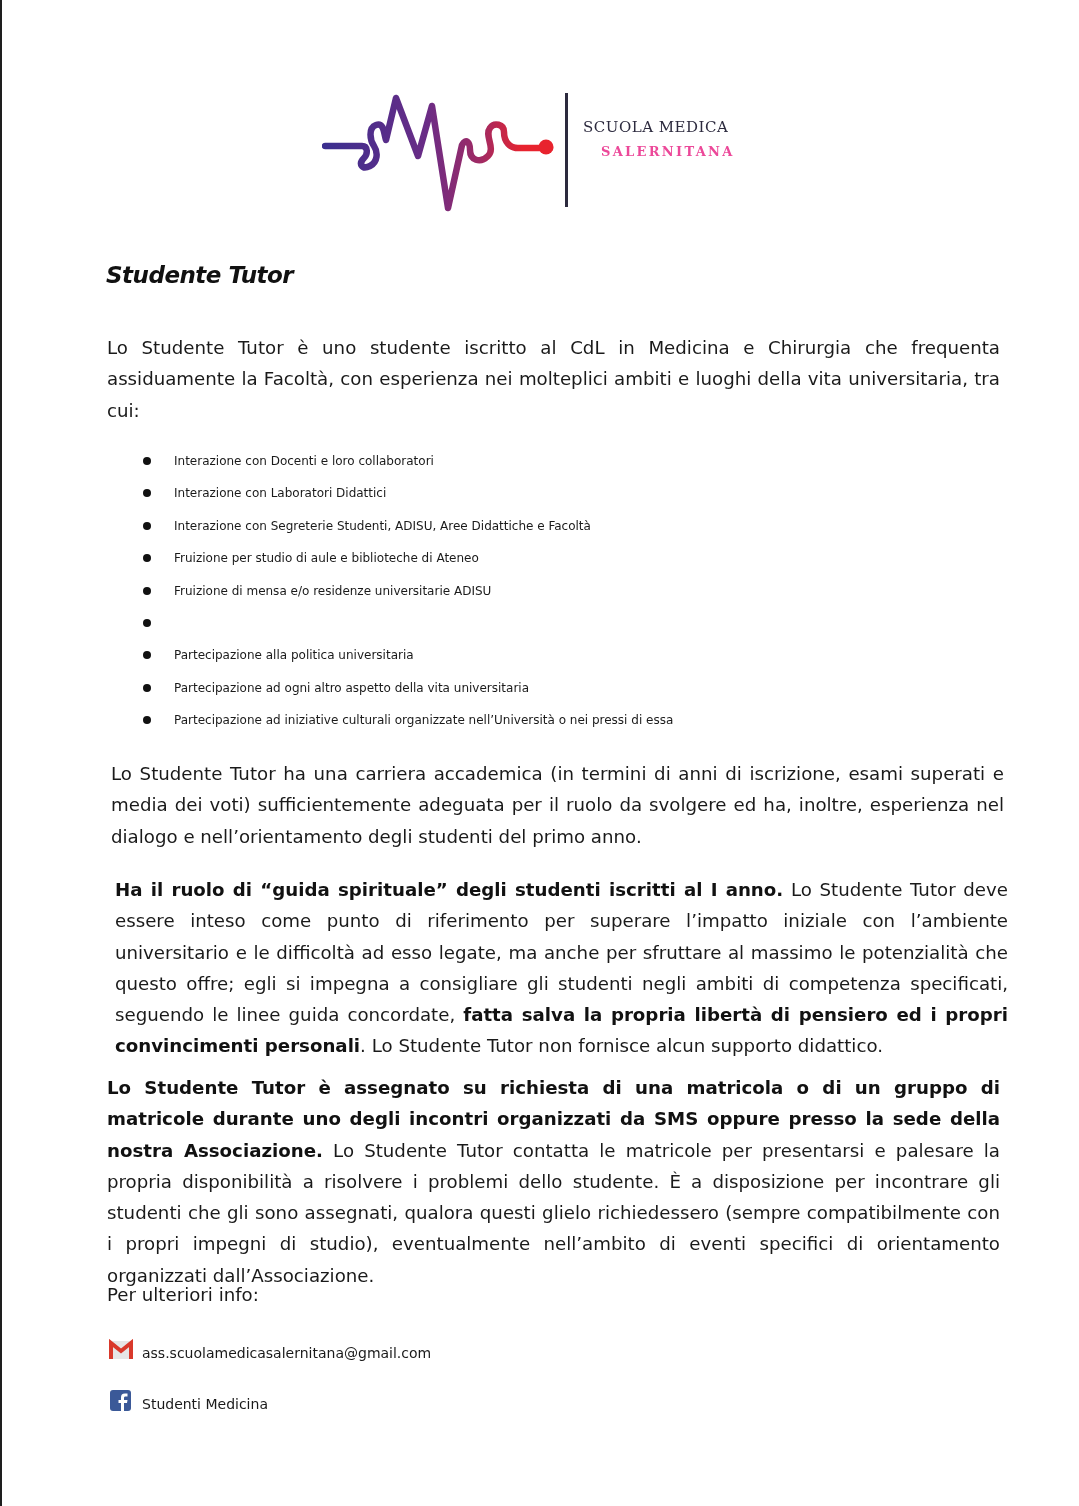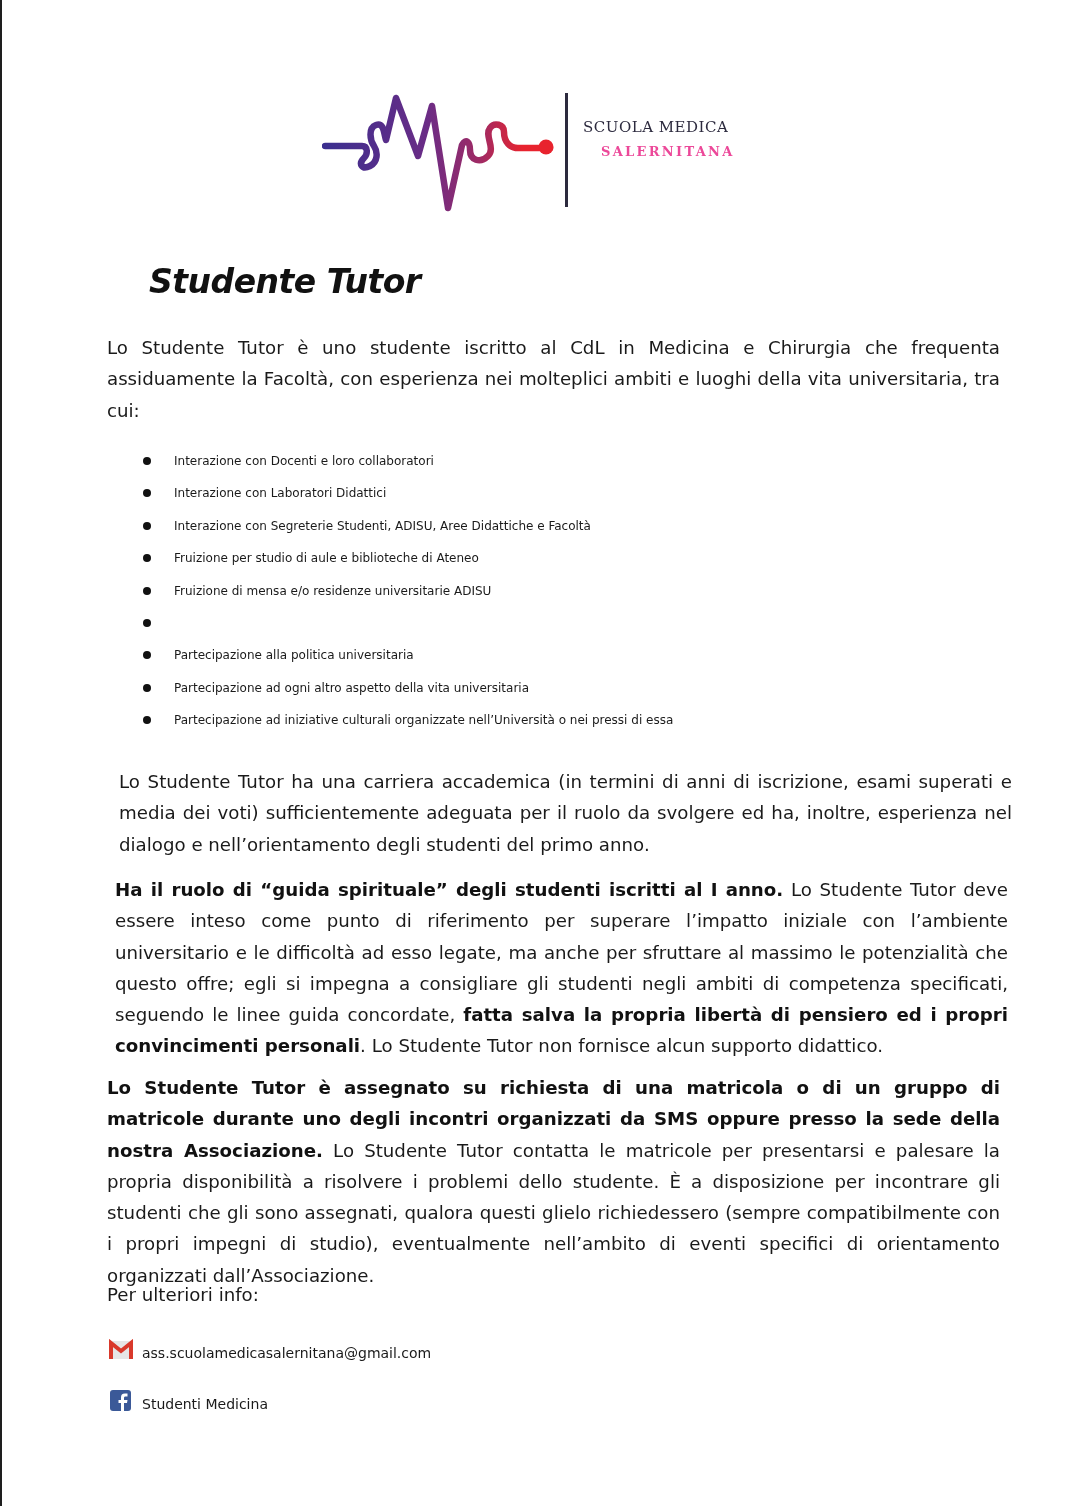--- a/index.html
+++ b/index.html
@@ -62,27 +62,26 @@
       letter-spacing: 2.3px;
       color: #ec4899;
       white-space: nowrap;
       margin-left: 18px;
     }
 
     
     .title {
       position: absolute;
       left: 106px; top: 262px;
-      font-size: 33px;
+      font-size: 23px;
       font-weight: bold;
       font-style: italic;
       color: #111111;
       letter-spacing: -0.5px;
       white-space: nowrap;
-      margin-left: 43px;
     }
 
     .para {
       position: absolute;
       left: 107px;
       width: 893px;
       font-size: 18.2px;
       line-height: 31.3px;
       text-align: justify;
       color: #1a1a1a;
@@ -171,21 +170,21 @@
     <li><span class="dot"></span><span>Interazione con Laboratori Didattici</span></li>
     <li><span class="dot"></span><span>Interazione con Segreterie Studenti, ADISU, Aree Didattiche e Facoltà</span></li>
     <li><span class="dot"></span><span>Fruizione per studio di aule e biblioteche di Ateneo</span></li>
     <li><span class="dot"></span><span>Fruizione di mensa e/o residenze universitarie ADISU</span></li>
     <li><span class="dot"></span></li>
     <li><span class="dot"></span><span>Partecipazione alla politica universitaria</span></li>
     <li><span class="dot"></span><span>Partecipazione ad ogni altro aspetto della vita universitaria</span></li>
     <li><span class="dot"></span><span>Partecipazione ad iniziative culturali organizzate nell’Università o nei pressi di essa</span></li>
   </ul>
 
-  <p class="para" style="top:754px; margin:12px;">
+  <p class="para" style="top:754px; margin:4px;">
     <span>Lo Studente Tutor ha una carriera accademica (in termini di anni di iscrizione, esami superati e media dei voti) sufficientemente adeguata per il ruolo da svolgere ed ha, inoltre, esperienza nel dialogo e nell’orientamento degli studenti del primo anno.</span>
   </p>
 
   <p class="para" style="top:866px; margin:8px;">
     <b>Ha il ruolo di “guida spirituale” degli studenti iscritti al I anno.</b><span> Lo Studente Tutor deve essere inteso come punto di riferimento per superare l’impatto iniziale con l’ambiente universitario e le difficoltà ad esso legate, ma anche per sfruttare al massimo le potenzialità che questo offre; egli si impegna a consigliare gli studenti negli ambiti di competenza specificati, seguendo le linee guida concordate, </span><b>fatta salva la propria libertà di pensiero ed i propri convincimenti personali</b><span>. Lo Studente Tutor non fornisce alcun supporto didattico.</span>
   </p>
 
   <p class="para" style="top:1072px; margin:0;">
     <b>Lo Studente Tutor è assegnato su richiesta di una matricola o di un gruppo di matricole durante uno degli incontri organizzati da SMS oppure presso la sede della nostra Associazione.</b><span> Lo Studente Tutor contatta le matricole per presentarsi e palesare la propria disponibilità a risolvere i problemi dello studente. È a disposizione per incontrare gli studenti che gli sono assegnati, qualora questi glielo richiedessero (sempre compatibilmente con i propri impegni di studio), eventualmente nell’ambito di eventi specifici di orientamento organizzati dall’Associazione.</span>
   </p>

